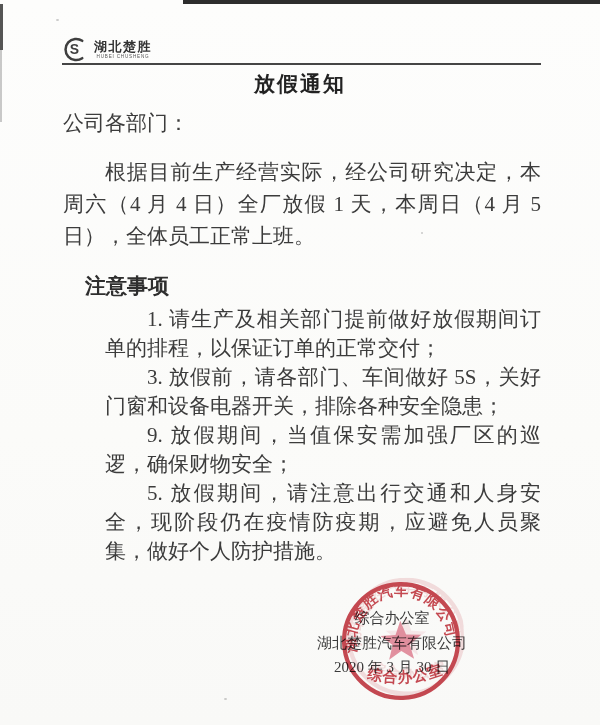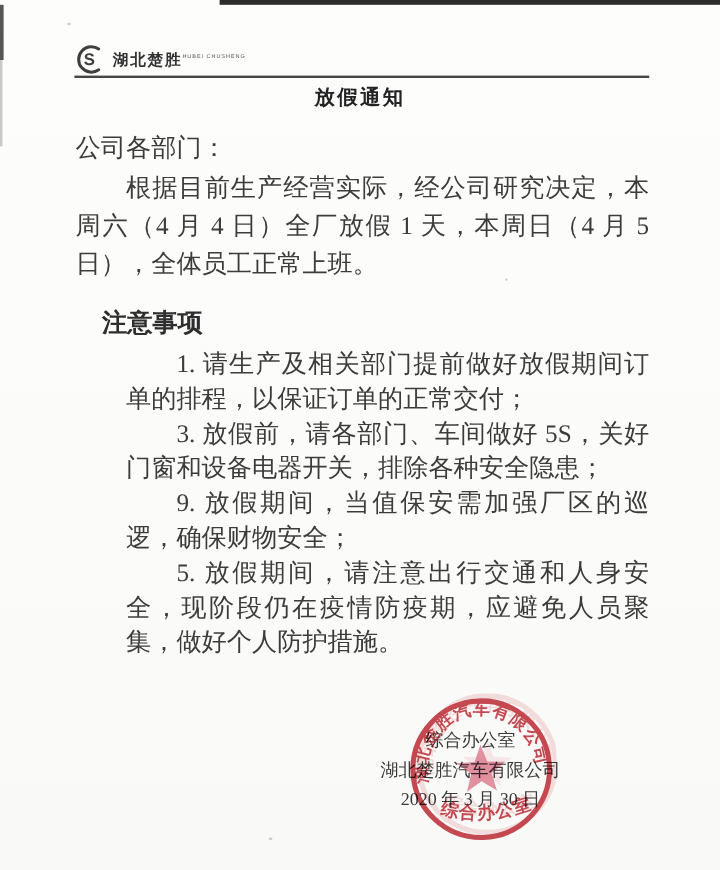--- a/index.html
+++ b/index.html
@@ -15,35 +15,35 @@
   }
   
   .scan-bar-top { position:absolute; left:183px; top:0; width:417px; height:4px; background:#161616; opacity:.9; }
   .scan-bar-left { position:absolute; left:0; top:4px; width:3px; height:46px; background:#2b2b2b; opacity:.8; }
   .scan-bar-left2 { position:absolute; left:0; top:50px; width:2px; height:72px; background:#8a8a8a; opacity:.45; }
   .speck { position:absolute; background:#9a9a9a; border-radius:50%; opacity:.5; }
 
   
   .logo { position:absolute; left:62px; top:36px; display:flex; align-items:center; gap:5px; }
   .logo-mark { width:27px; height:27px; }
-  .logo-text { display:flex; flex-direction:row; line-height:1; }
+  .logo-text { display:flex; flex-direction:column; line-height:1;align-items:center; }
   .brand-cn { font-family:"Liberation Sans","DejaVu Sans",sans-serif; font-weight:bold; font-size:13px; letter-spacing:1.5px; color:#333; }
   .brand-en { font-family:"Liberation Sans","DejaVu Sans",sans-serif; font-size:4.6px; letter-spacing:.8px; color:#555; margin-top:2px; }
   .header-rule { position:absolute; left:62px; top:63px; width:479px; height:2px; background:#454545; }
 
   .doc-title {
     position:absolute; left:0; top:70px; width:100%;
-    text-align:center; font-size:17px; font-weight:bold; color:#222;
+    text-align:center; font-size:21px; font-weight:bold; color:#222;
     letter-spacing:2px; font-family:"Liberation Sans","DejaVu Sans",sans-serif;
   }
 
   
   .content { position:absolute; left:63px; top:109px; width:478px; font-size:21px; line-height:29px; text-align:justify; }
   .salutation { line-height:28px; }
-  .intro { text-indent:2em; line-height:32px; margin-top:3px; }
+  .intro { text-indent:2em; line-height:32px; margin-top:19px; }
   .notes-heading { font-weight:bold; color:#2e2e2e; margin:21px 0 3px 22px;font-family:Liberation Mono, monospace; }
   .note-item { text-indent:2em;margin-left:42px; }
   .closing { text-indent:2em; margin-top:17px; }
 
   
   .signature { position:absolute; left:310px; top:606px; width:164px; text-align:center; font-size:15px; line-height:24.5px; color:#3a3a3a; }
   .sig-company { letter-spacing:0; }
 
   
   .stamp { position:absolute; left:338px; top:578px; width:126px; height:126px; mix-blend-mode:multiply; opacity:.92; transform:rotate(-2deg); }

